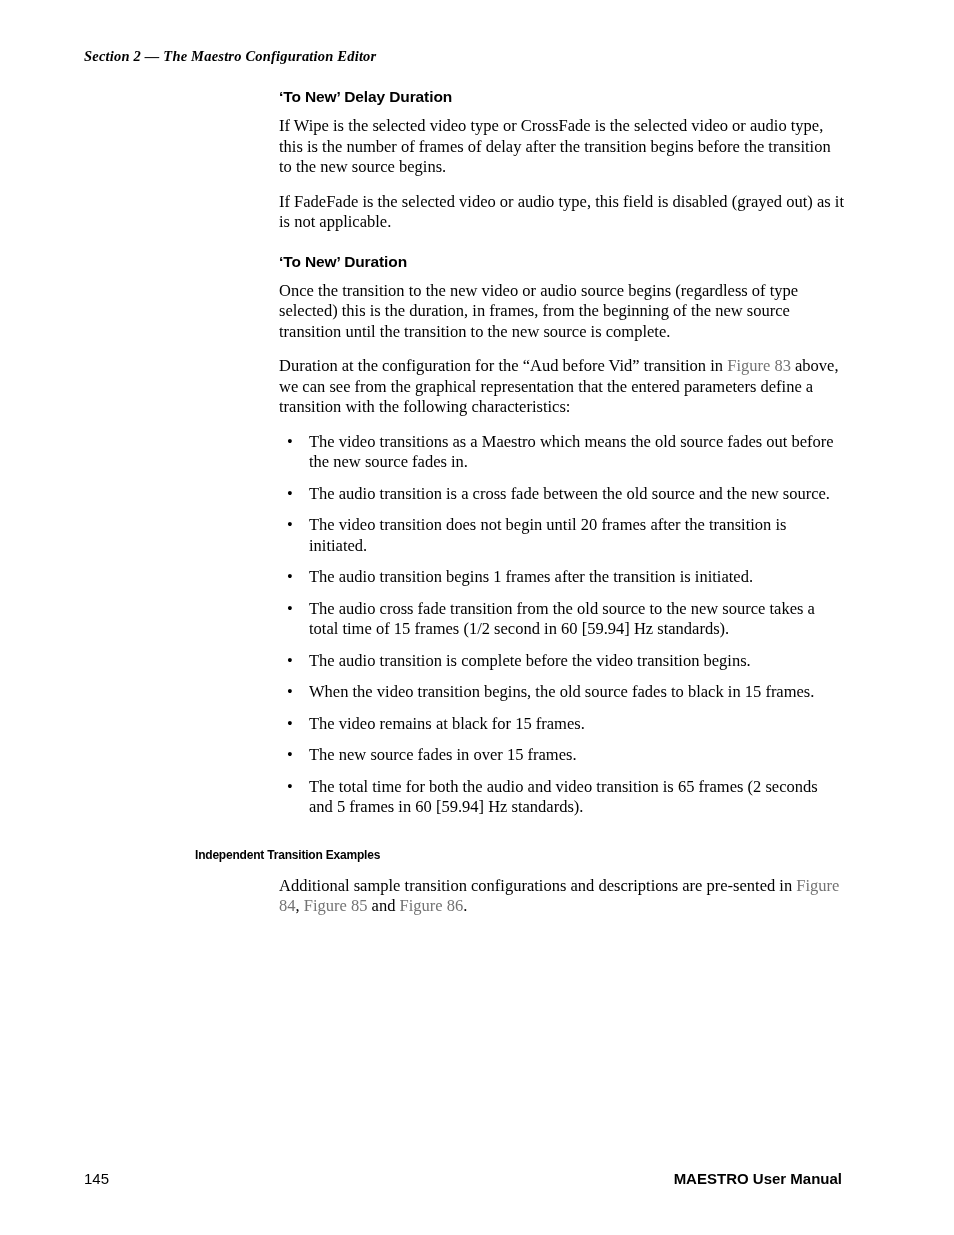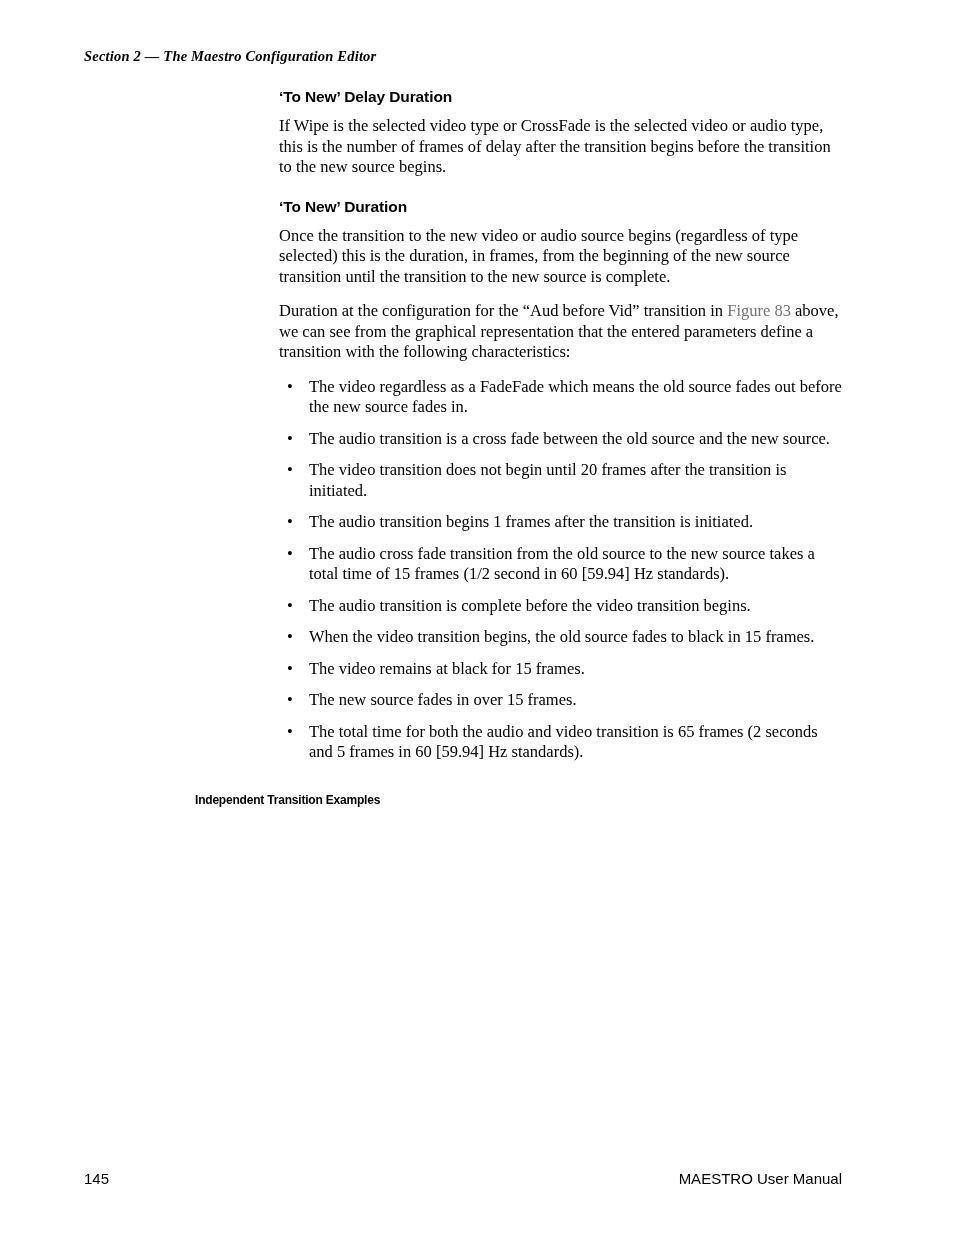--- a/index.html
+++ b/index.html
@@ -98,61 +98,65 @@
     font-family: "Liberation Sans", sans-serif;
     font-size: 15px;
     color: #000;
   }
   .footer-right {
     position: absolute;
     right: 112px;
     bottom: 48px;
     font-family: "Liberation Sans", sans-serif;
     font-size: 15px;
-    font-weight: normal;
+    font-weight: bold;
     color: #000;
   }
 </style>
 </head>
 <body>
 
 <div class="page">
 
   <div class="header">Section 2  —  The Maestro Configuration Editor</div>
 
   <div class="content">
 
     <div class="body-col">
 
       <h3 class="sub">‘To New’ Delay Duration</h3>
       <p class="para">If Wipe is the selected video type or CrossFade is the selected video or audio type, this is the number of frames of delay after the transition begins before the transition to the new source begins.</p>
+      <p class="para">If FadeFade is the selected video or audio type, this field is disabled (grayed out) as it is not applicable.</p>
 
       <h3 class="sub" style="margin-top:20px;">‘To New’ Duration</h3>
       <p class="para">Once the transition to the new video or audio source begins (regardless of type selected) this is the duration, in frames, from the beginning of the new source transition until the transition to the new source is complete.</p>
 
       <p class="para"><span>Duration at the configuration for the “Aud before Vid” transition in </span><a class="xref" href="#">Figure 83</a><span> above, we can see from the graphical representation that the entered parameters define a transition with the following characteristics:</span></p>
 
       <ul class="bullets">
-        <li><span class="bullet">•</span><span>The video regardless as a FadeFade which means the old source fades out before the new source fades in.</span></li>
+        <li><span class="bullet">•</span><span>The video transitions as a Maestro which means the old source fades out before the new source fades in.</span></li>
         <li><span class="bullet">•</span><span>The audio transition is a cross fade between the old source and the new source.</span></li>
         <li><span class="bullet">•</span><span>The video transition does not begin until 20 frames after the transition is initiated.</span></li>
         <li><span class="bullet">•</span><span>The audio transition begins 1 frames after the transition is initiated.</span></li>
         <li><span class="bullet">•</span><span>The audio cross fade transition from the old source to the new source takes a total time of 15 frames (1/2 second in 60 [59.94] Hz standards).</span></li>
         <li><span class="bullet">•</span><span>The audio transition is complete before the video transition begins.</span></li>
         <li><span class="bullet">•</span><span>When the video transition begins, the old source fades to black in 15 frames.</span></li>
         <li><span class="bullet">•</span><span>The video remains at black for 15 frames.</span></li>
         <li><span class="bullet">•</span><span>The new source fades in over 15 frames.</span></li>
         <li><span class="bullet">•</span><span>The total time for both the audio and video transition is 65 frames (2 seconds and 5 frames in 60 [59.94] Hz standards).</span></li>
       </ul>
 
     </div>
 
     <div class="section-head-wrap">
       <h2 class="section">Independent Transition Examples</h2>
     </div>
 
+    <div class="body-col">
+      <p class="para"><span>Additional sample transition configurations and descriptions are pre-sented in </span><a class="xref" href="#">Figure 84</a><span>, </span><a class="xref" href="#">Figure 85</a><span> and </span><a class="xref" href="#">Figure 86</a><span>.</span></p>
+    </div>
 
   </div>
 
   <div class="footer-left">145</div>
   <div class="footer-right">MAESTRO User Manual</div>
 
 </div>
 
 </body></html>

